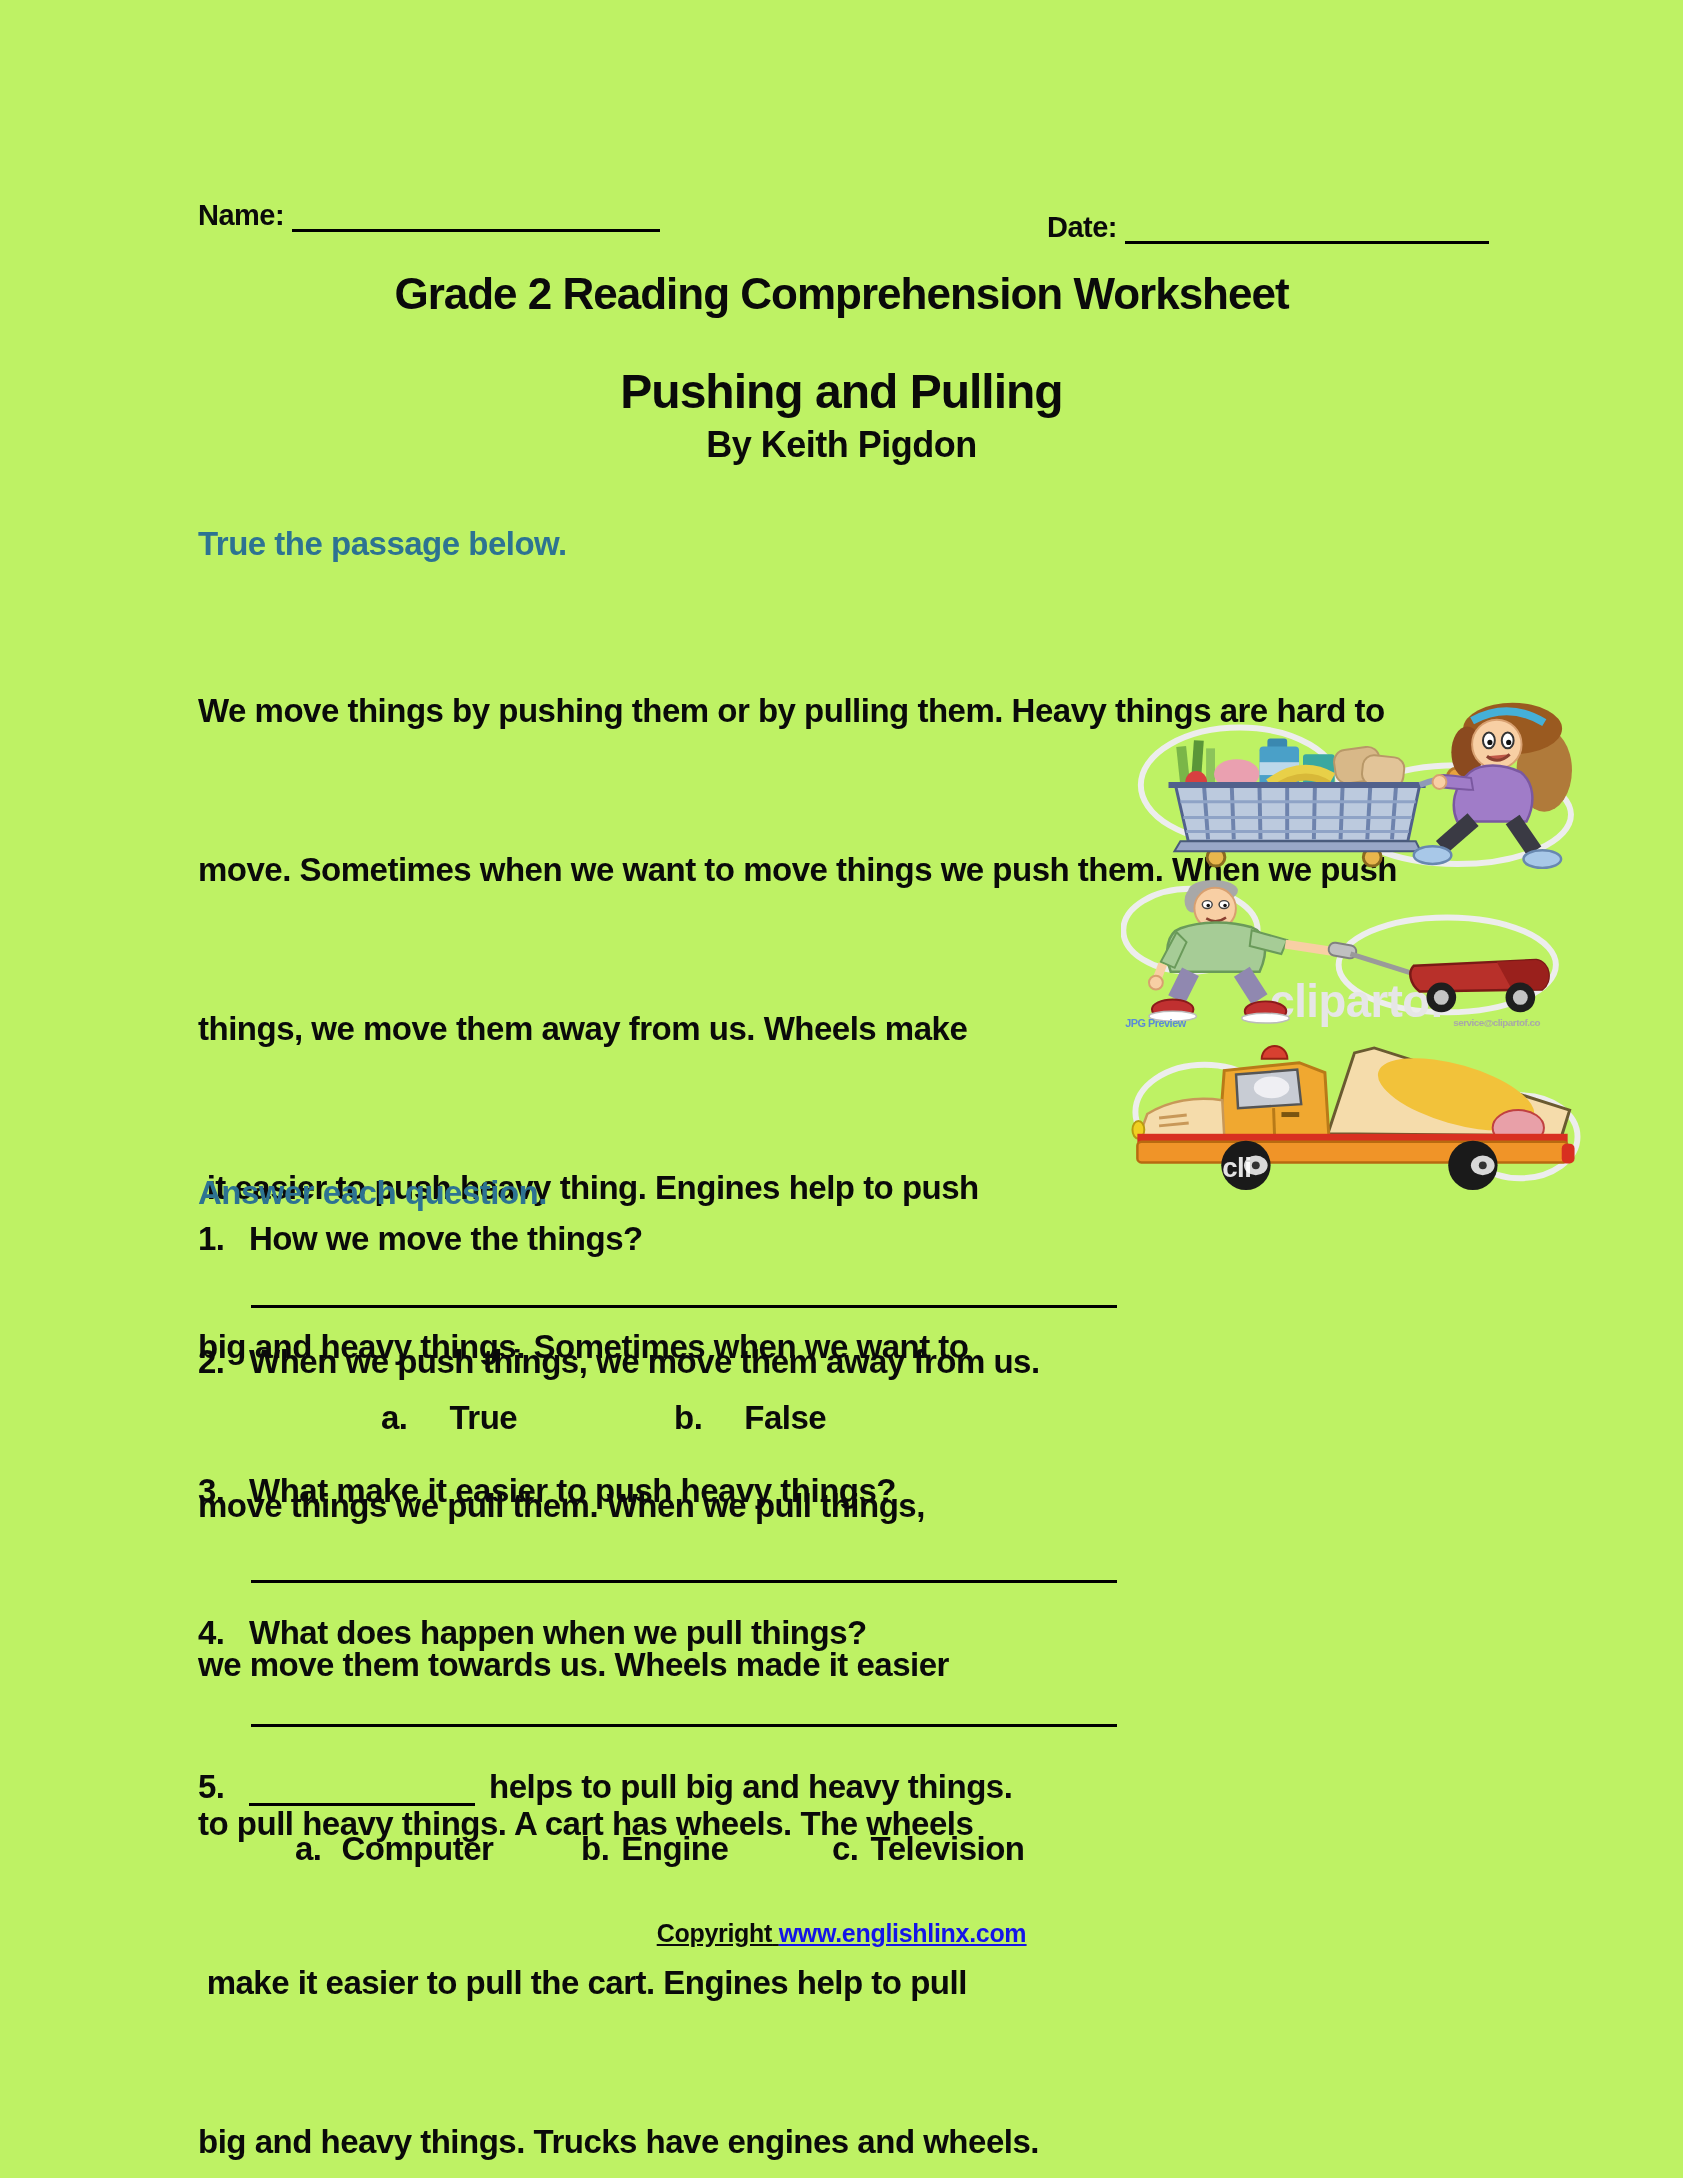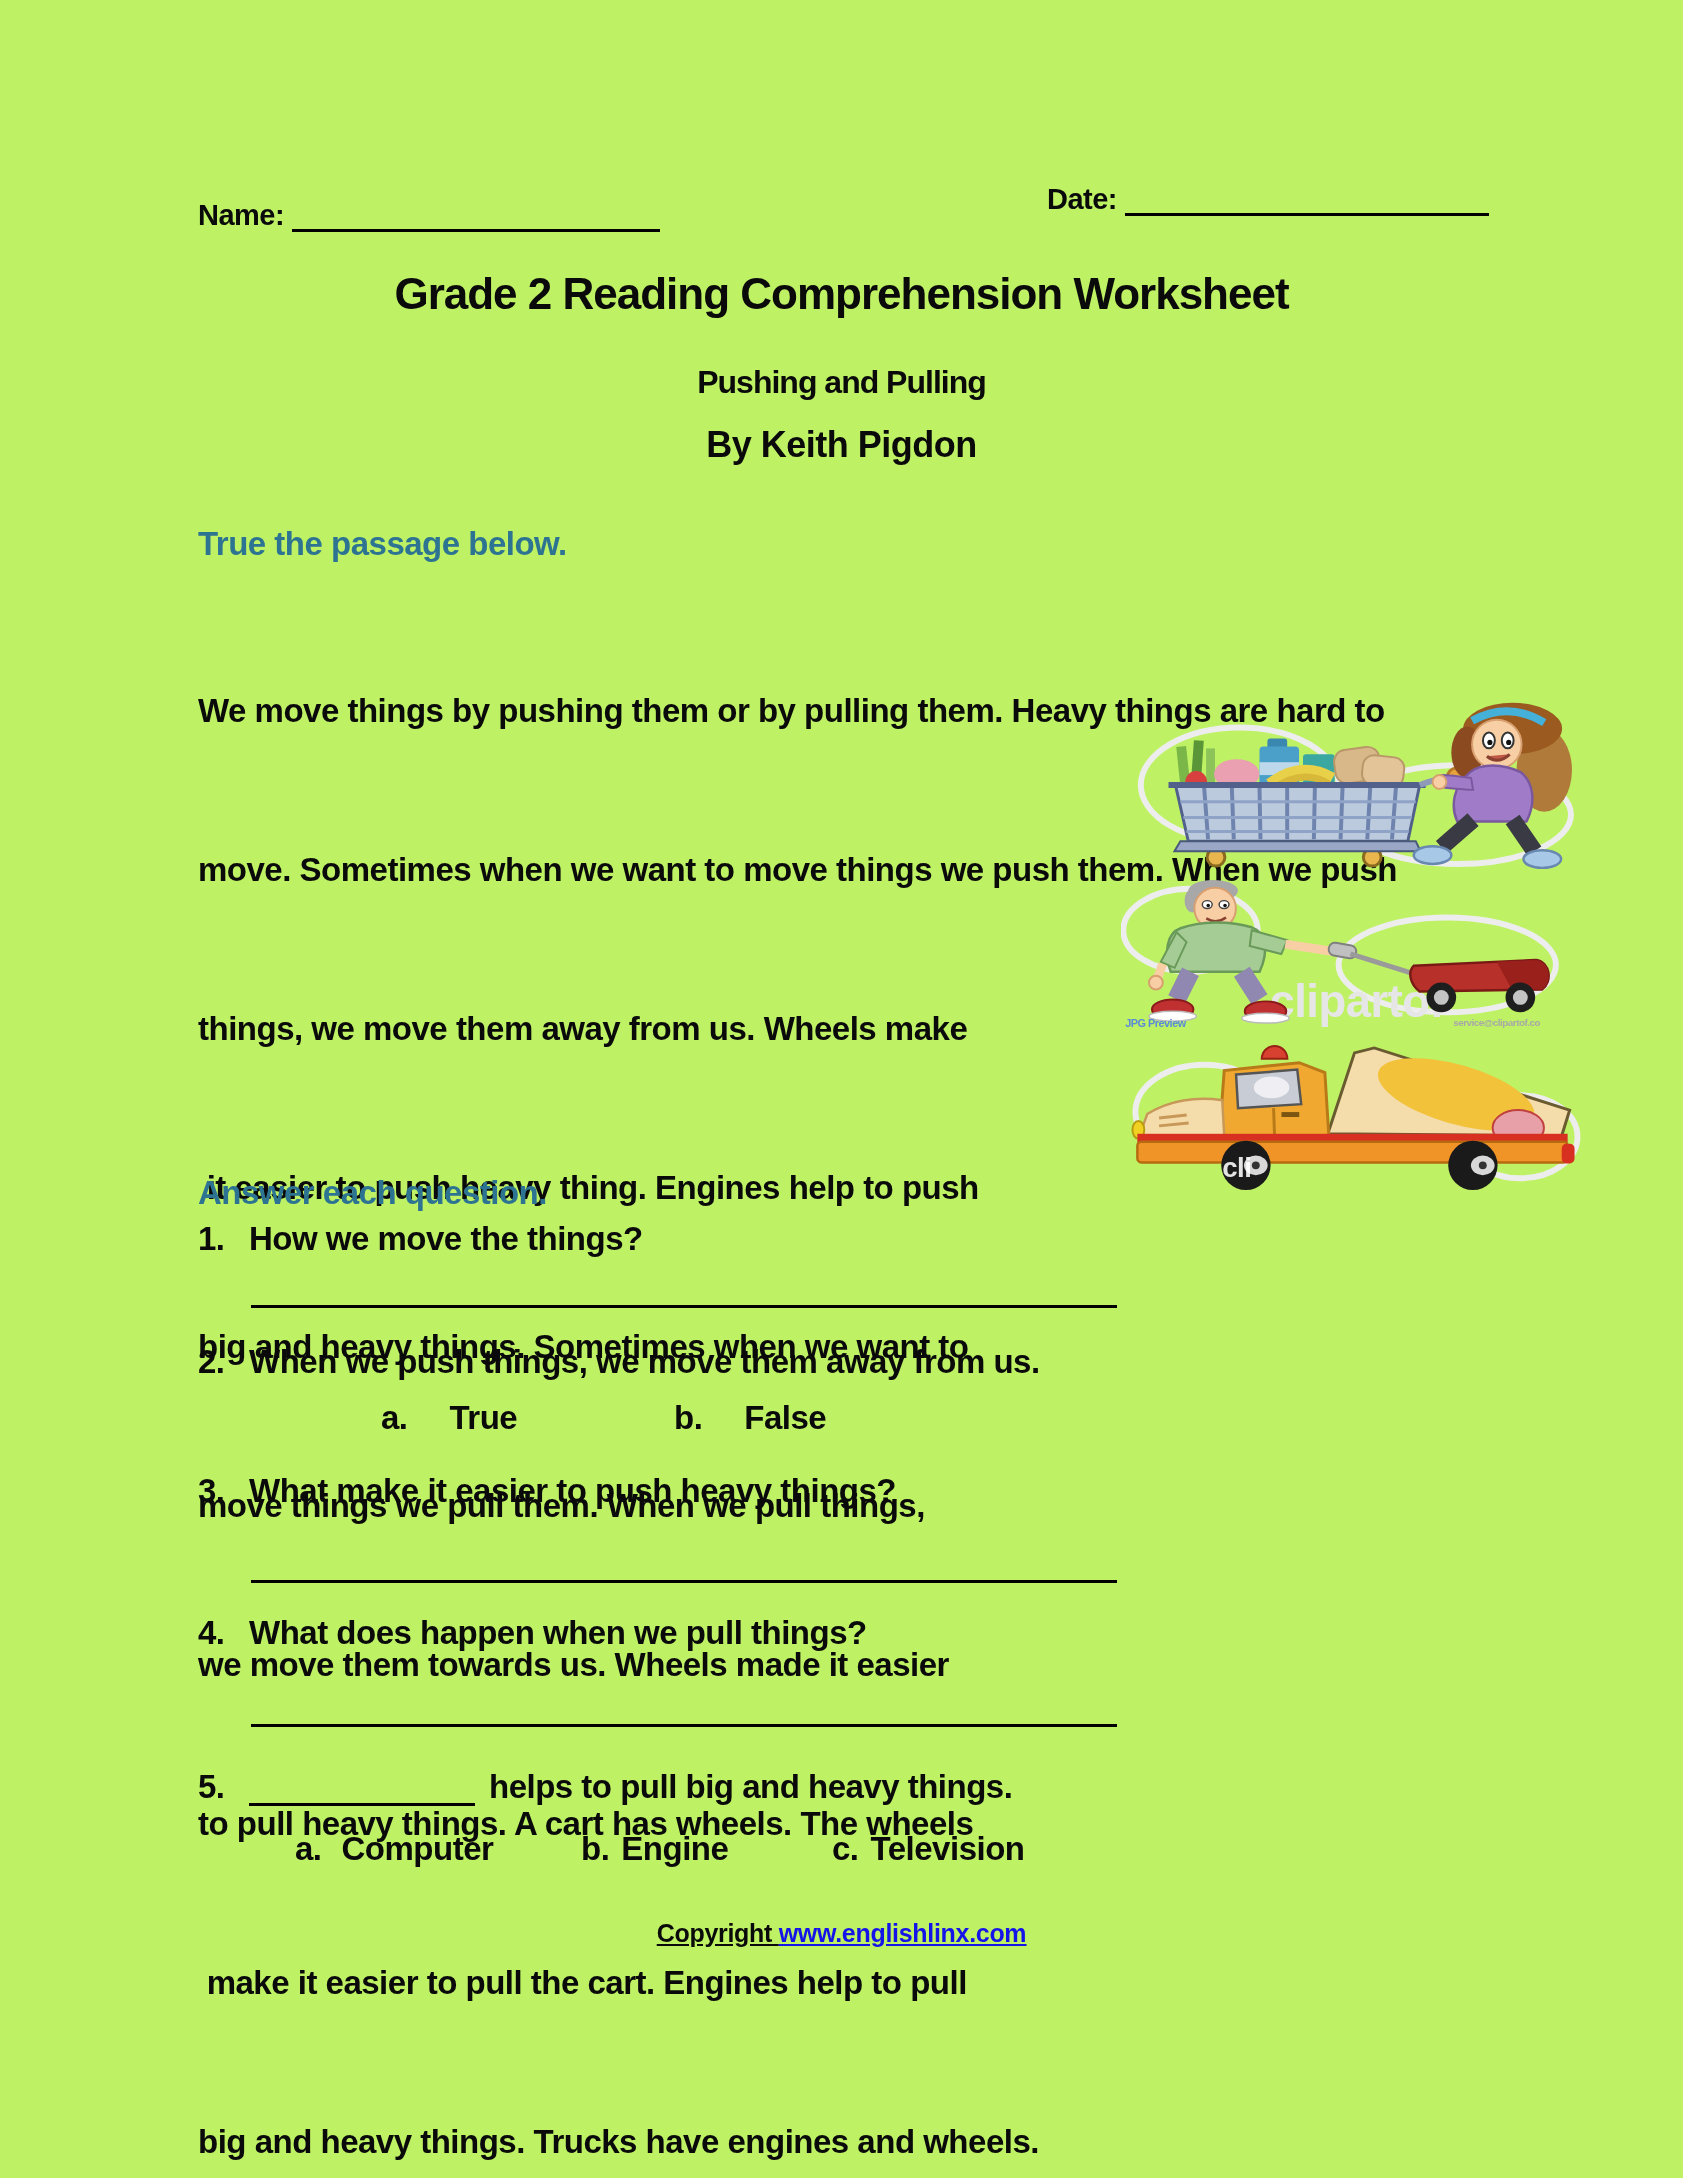--- a/index.html
+++ b/index.html
@@ -5,25 +5,25 @@
   html,body{margin:0;padding:0;background:#ffffff;}
   .page{
     position:relative;width:1683px;height:2178px;background:#bef264;overflow:hidden;
     font-family:"Liberation Sans",sans-serif;font-weight:bold;color:#0a0a0a;
     letter-spacing:-0.5px;
   }
   .abs{position:absolute;}
   .hdr-label{font-size:29px;}
   .blank{display:inline-block;border-bottom:3.5px solid #000;}
   .name-row{top:196px;left:198px;display:flex;align-items:flex-end;}
-  .date-row{top:180px;left:1047px;display:flex;align-items:flex-end;}
+  .date-row{top:208px;left:1047px;display:flex;align-items:flex-end;}
   .name-row .blank{width:368px;height:33px;margin-left:8px;}
   .date-row .blank{width:364px;height:33px;margin-left:8px;}
   .title{top:269px;left:0;width:100%;text-align:center;font-size:44px;letter-spacing:-1px;}
-  .subtitle{top:364px;left:0;width:100%;text-align:center;font-size:32px;letter-spacing:-1px;}
+  .subtitle{top:364px;left:0;width:100%;text-align:center;font-size:48px;letter-spacing:-1px;}
   .byline{top:424px;left:0;width:100%;text-align:center;font-size:36px;}
   .teal{color:#2d7392;font-size:33px;}
   .read-heading{top:525px;left:198px;}
   .passage{top:578px;left:198px;font-size:33px;line-height:53px;white-space:pre;}
   .answer-heading{top:1174px;left:198px;}
   .q{font-size:33px;display:flex;white-space:pre;}
   .qnum{display:inline-block;width:51px;flex:0 0 51px;}
   .q1{top:1220px;left:198px;}
   .q2{top:1343px;left:198px;}
   .q3{top:1472px;left:198px;}

